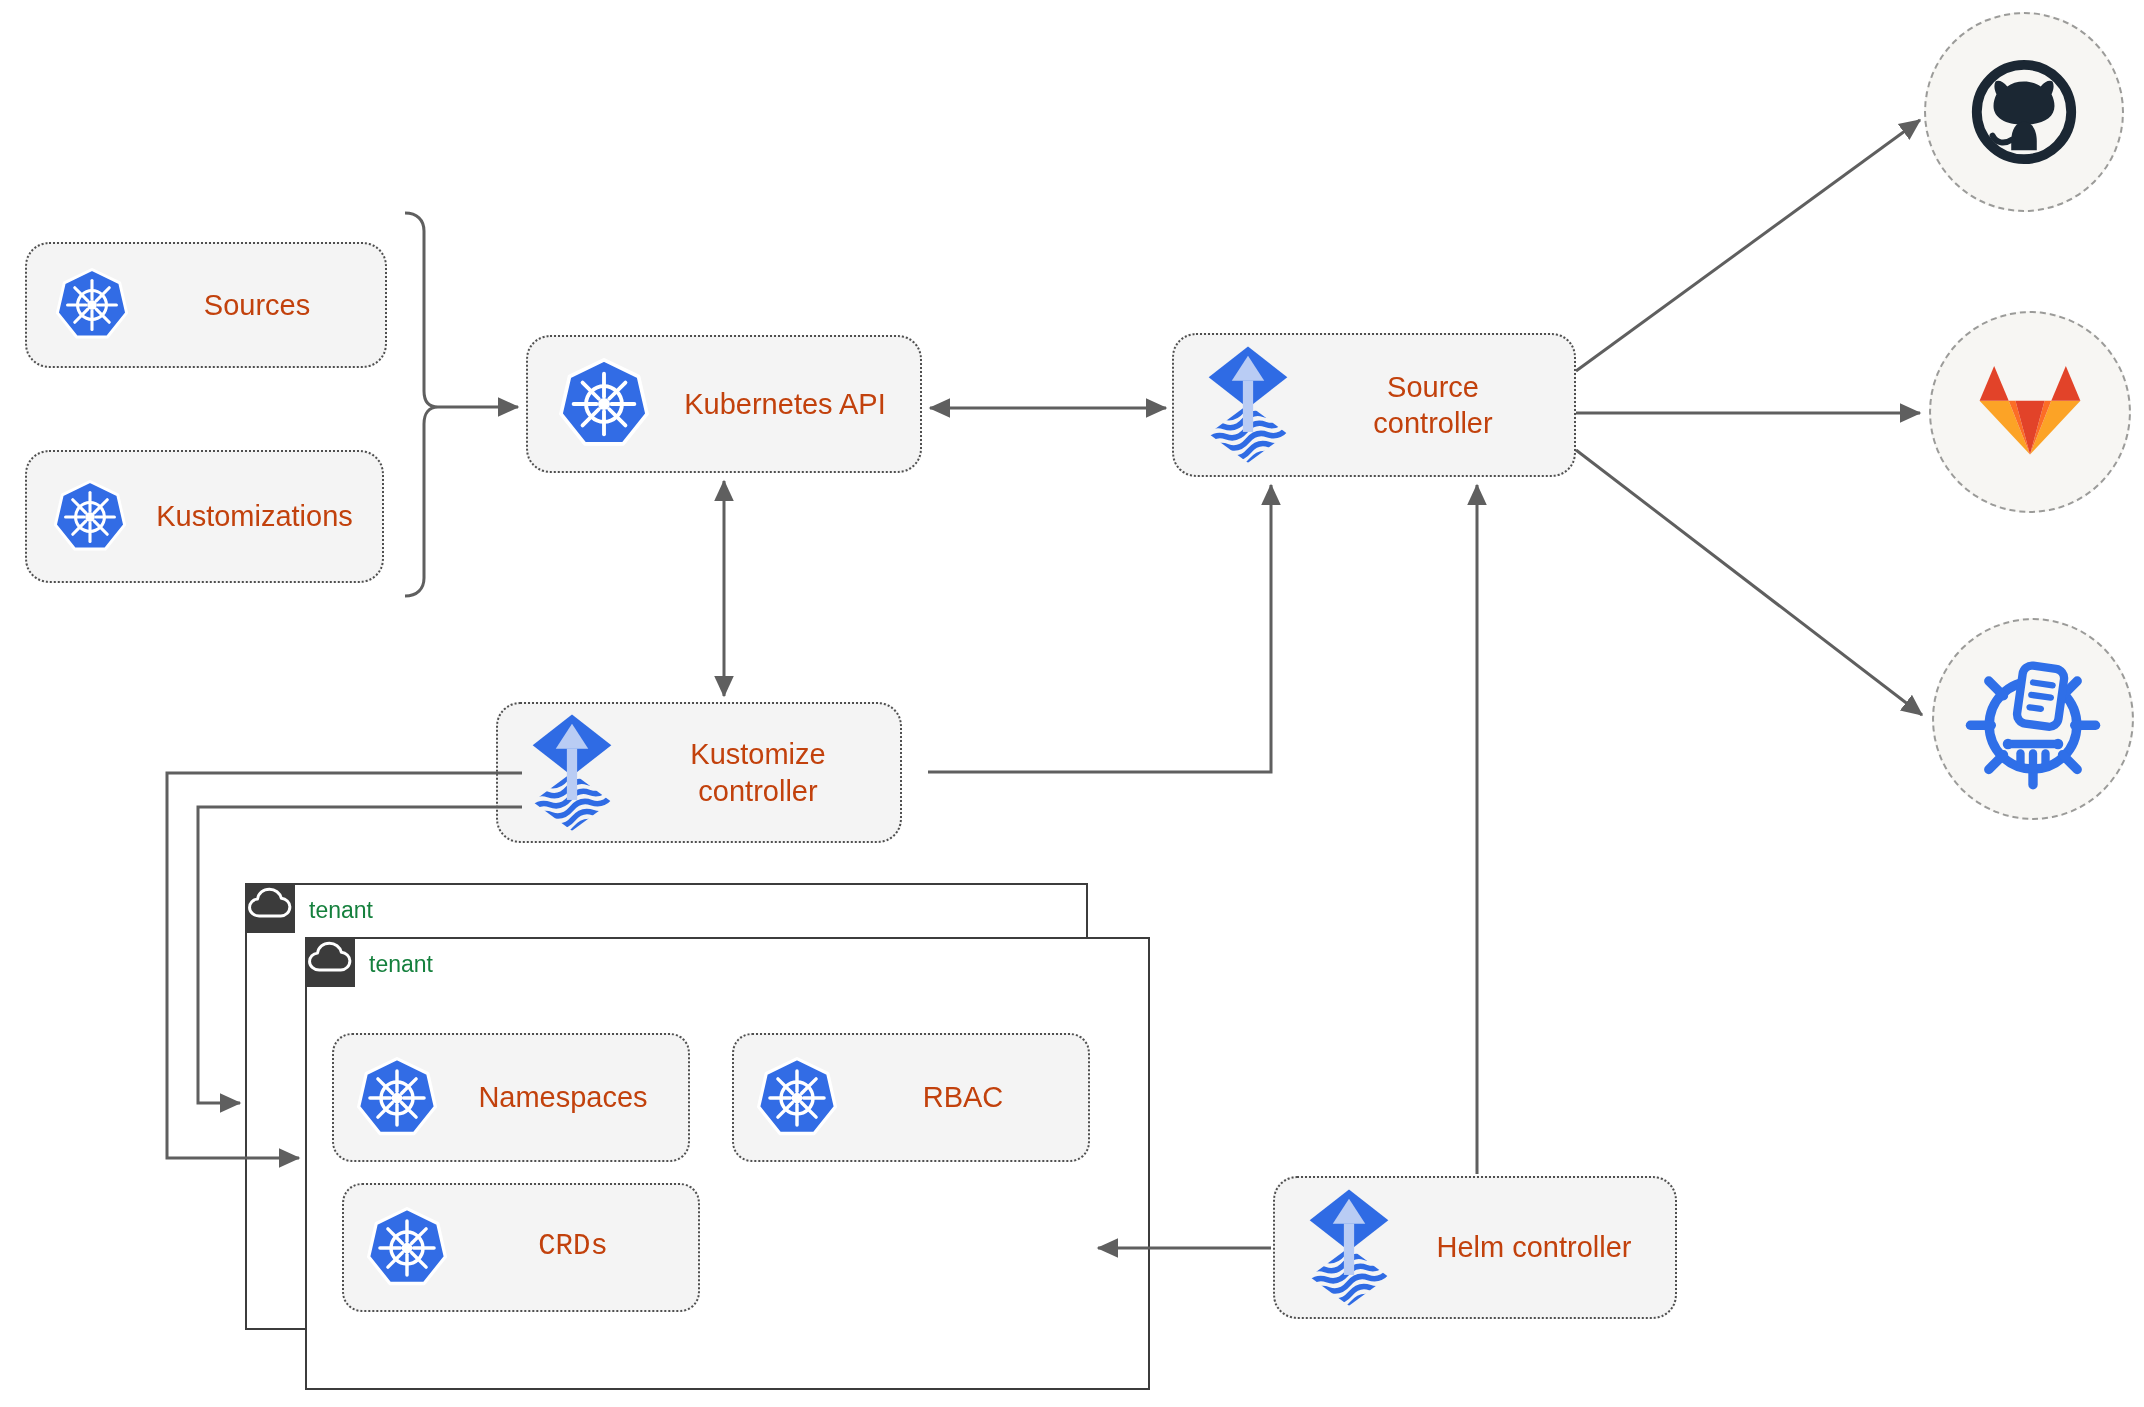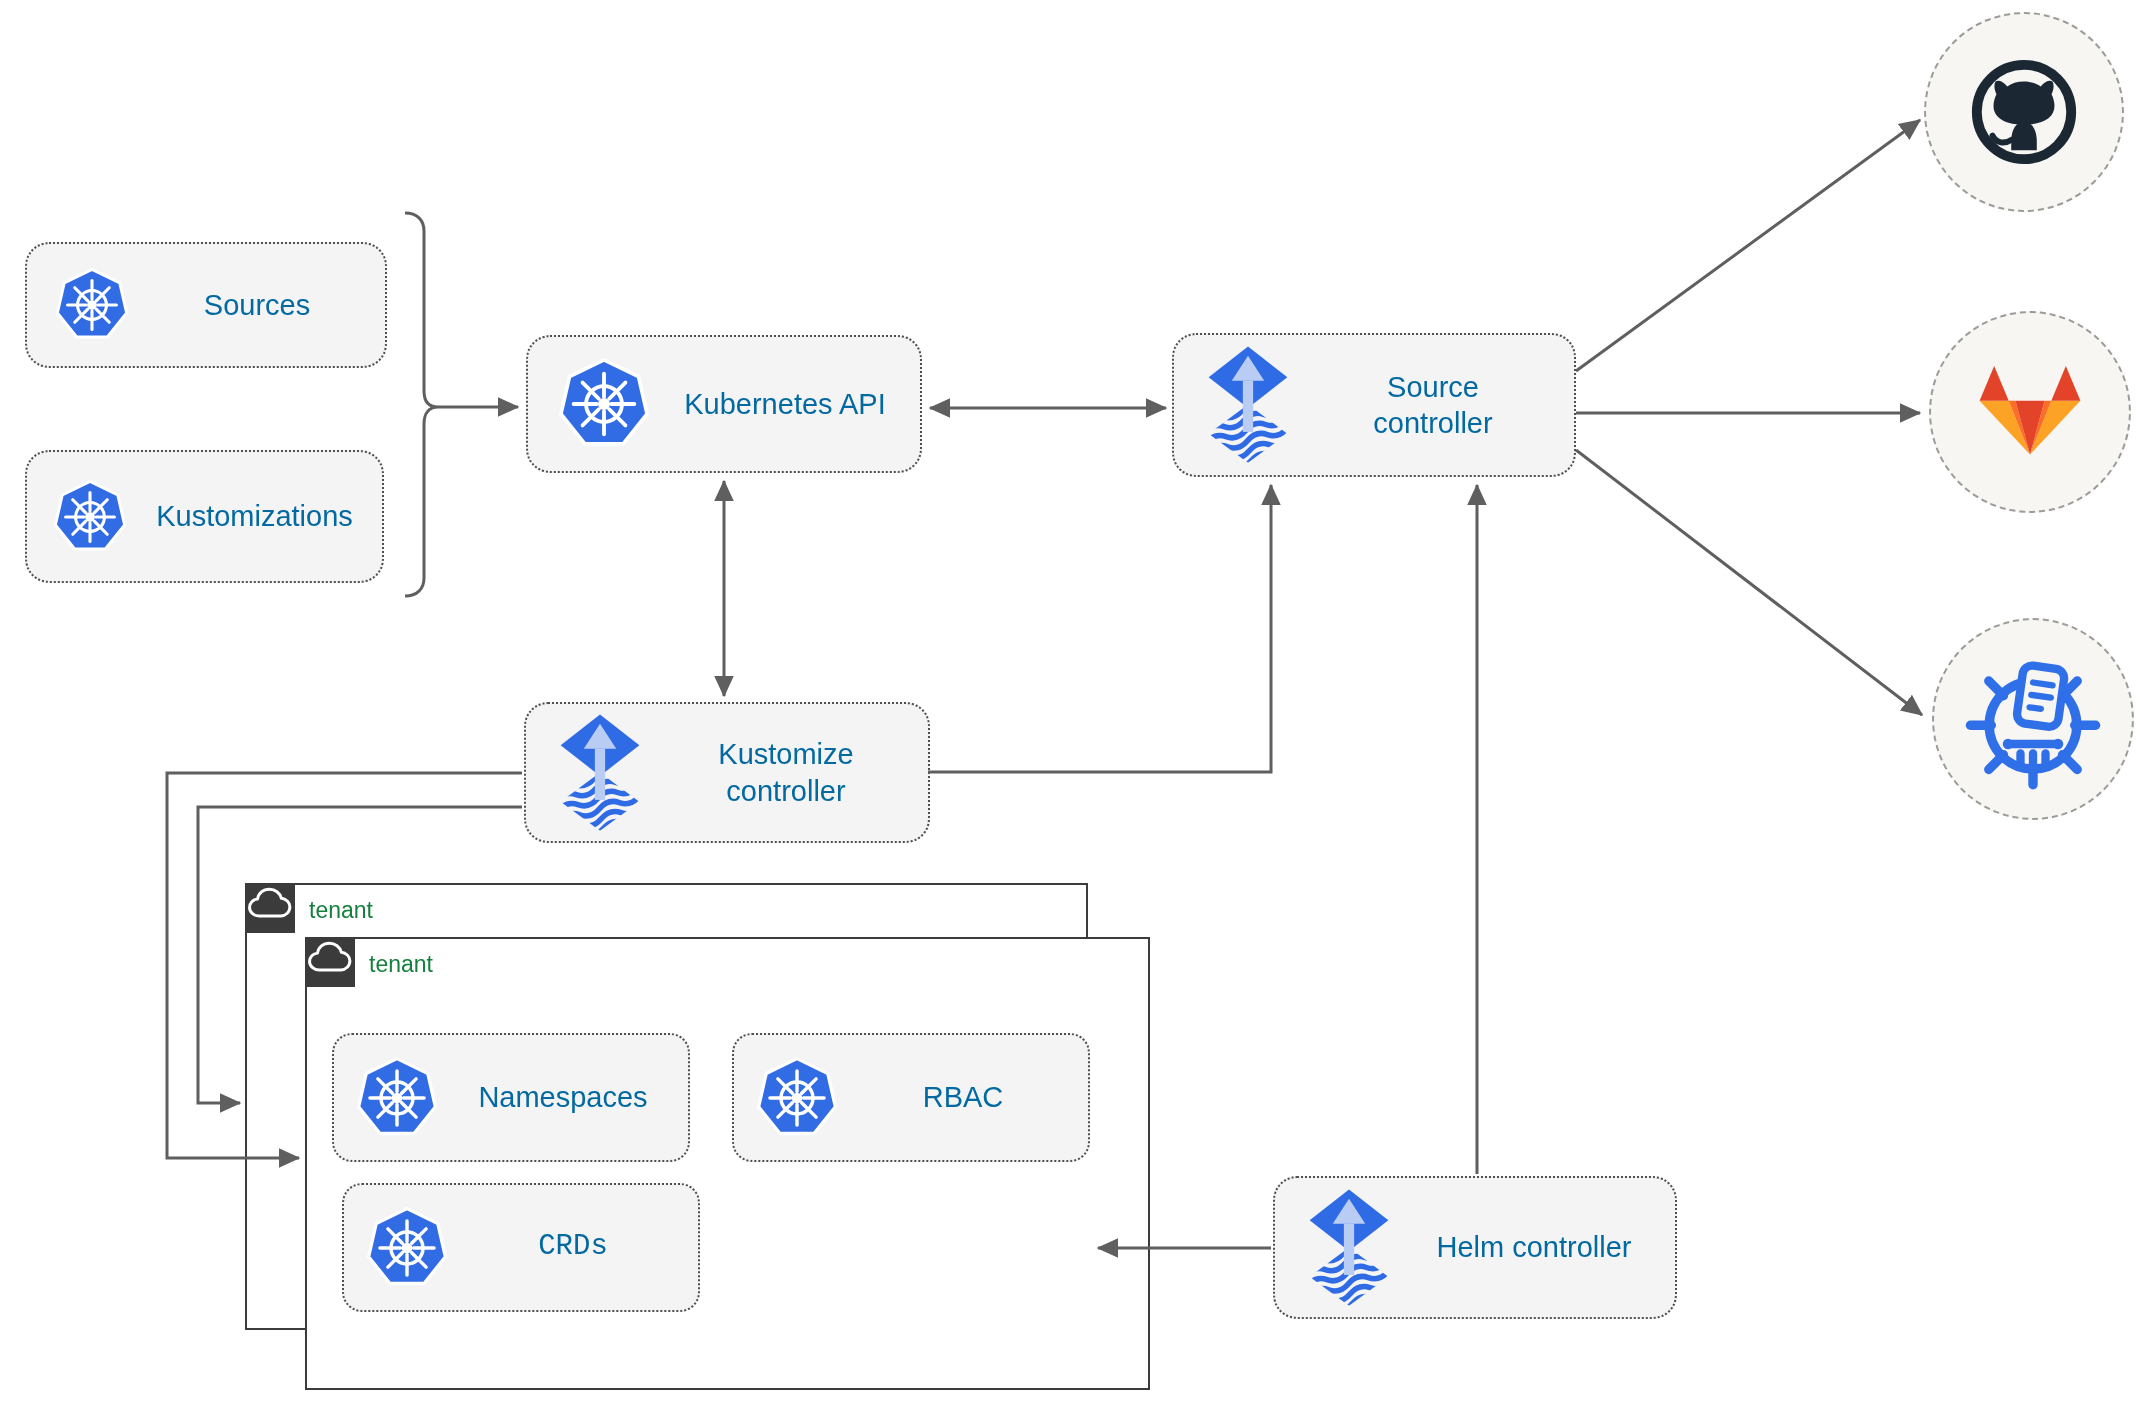--- a/index.html
+++ b/index.html
@@ -7,21 +7,21 @@
           font-family:"Liberation Sans",sans-serif;}
   
   #connectors{position:absolute;left:0;top:0;z-index:10;pointer-events:none;}
   
   .node{position:absolute;box-sizing:border-box;display:flex;align-items:center;
         background:var(--node_fill);border:2px dotted var(--node_border);
         border-radius:24px;z-index:4;}
   .node .nicon{display:block;flex:0 0 auto;}
   .node .nicon svg{display:block;width:100%;height:100%;}
   .nlabel{flex:1;display:flex;align-items:center;justify-content:center;
-          font-size:29px;color:#0369a1;line-height:1.25;text-align:center;}
+          font-size:29px;color:#c2410c;line-height:1.25;text-align:center;}
   .nlabel span{display:block;}
   .wrap210 span{max-width:215px;}
   
   .tenant{position:absolute;box-sizing:border-box;background:#fff;
           border:2.5px solid var(--tenant_border);}
   .tenant .tab{position:absolute;left:-2.5px;top:-2.5px;width:50px;height:50px;
                background:var(--tab_bg);display:flex;align-items:center;justify-content:center;}
   .tenant .tab svg{width:34px;height:34px;display:block;}
   .tenant .tlabel{position:absolute;left:62px;top:0;height:50px;line-height:50px;
                   font-size:23px;color:#15803d;}
@@ -178,21 +178,21 @@
       <polygon points="50,15 69,44 31,44"></polygon>
       <rect x="44" y="44" width="12" height="60"></rect>
     </g>
   </svg>
       </span>
     <div class="nlabel wrap210">
       <span>Source controller</span>
       </div>
   </div>
 
-  <div class="node" style="left:524px;top:702px;width:406px;height:141px;padding-left:30px;">
+  <div class="node" style="left:496px;top:702px;width:406px;height:141px;padding-left:30px;">
     <span class="nicon" style="width:88px;height:124px;">
         <svg viewBox="0 0 100 145" style="width: 100%; height: 100%; display: block;">
     <polygon points="50,4 96,40 50,76 4,40" fill="#2f6be4"></polygon>
     <defs>
             <clipPath id="fxclip">
               <polygon points="50,72 96,106 50,140 4,106"></polygon>
             </clipPath>
           </defs>
     <g clip-path="url(#fxclip)" stroke="#2f6be4" stroke-width="6.5" fill="none">
       <g transform="rotate(-10 50 106)">

